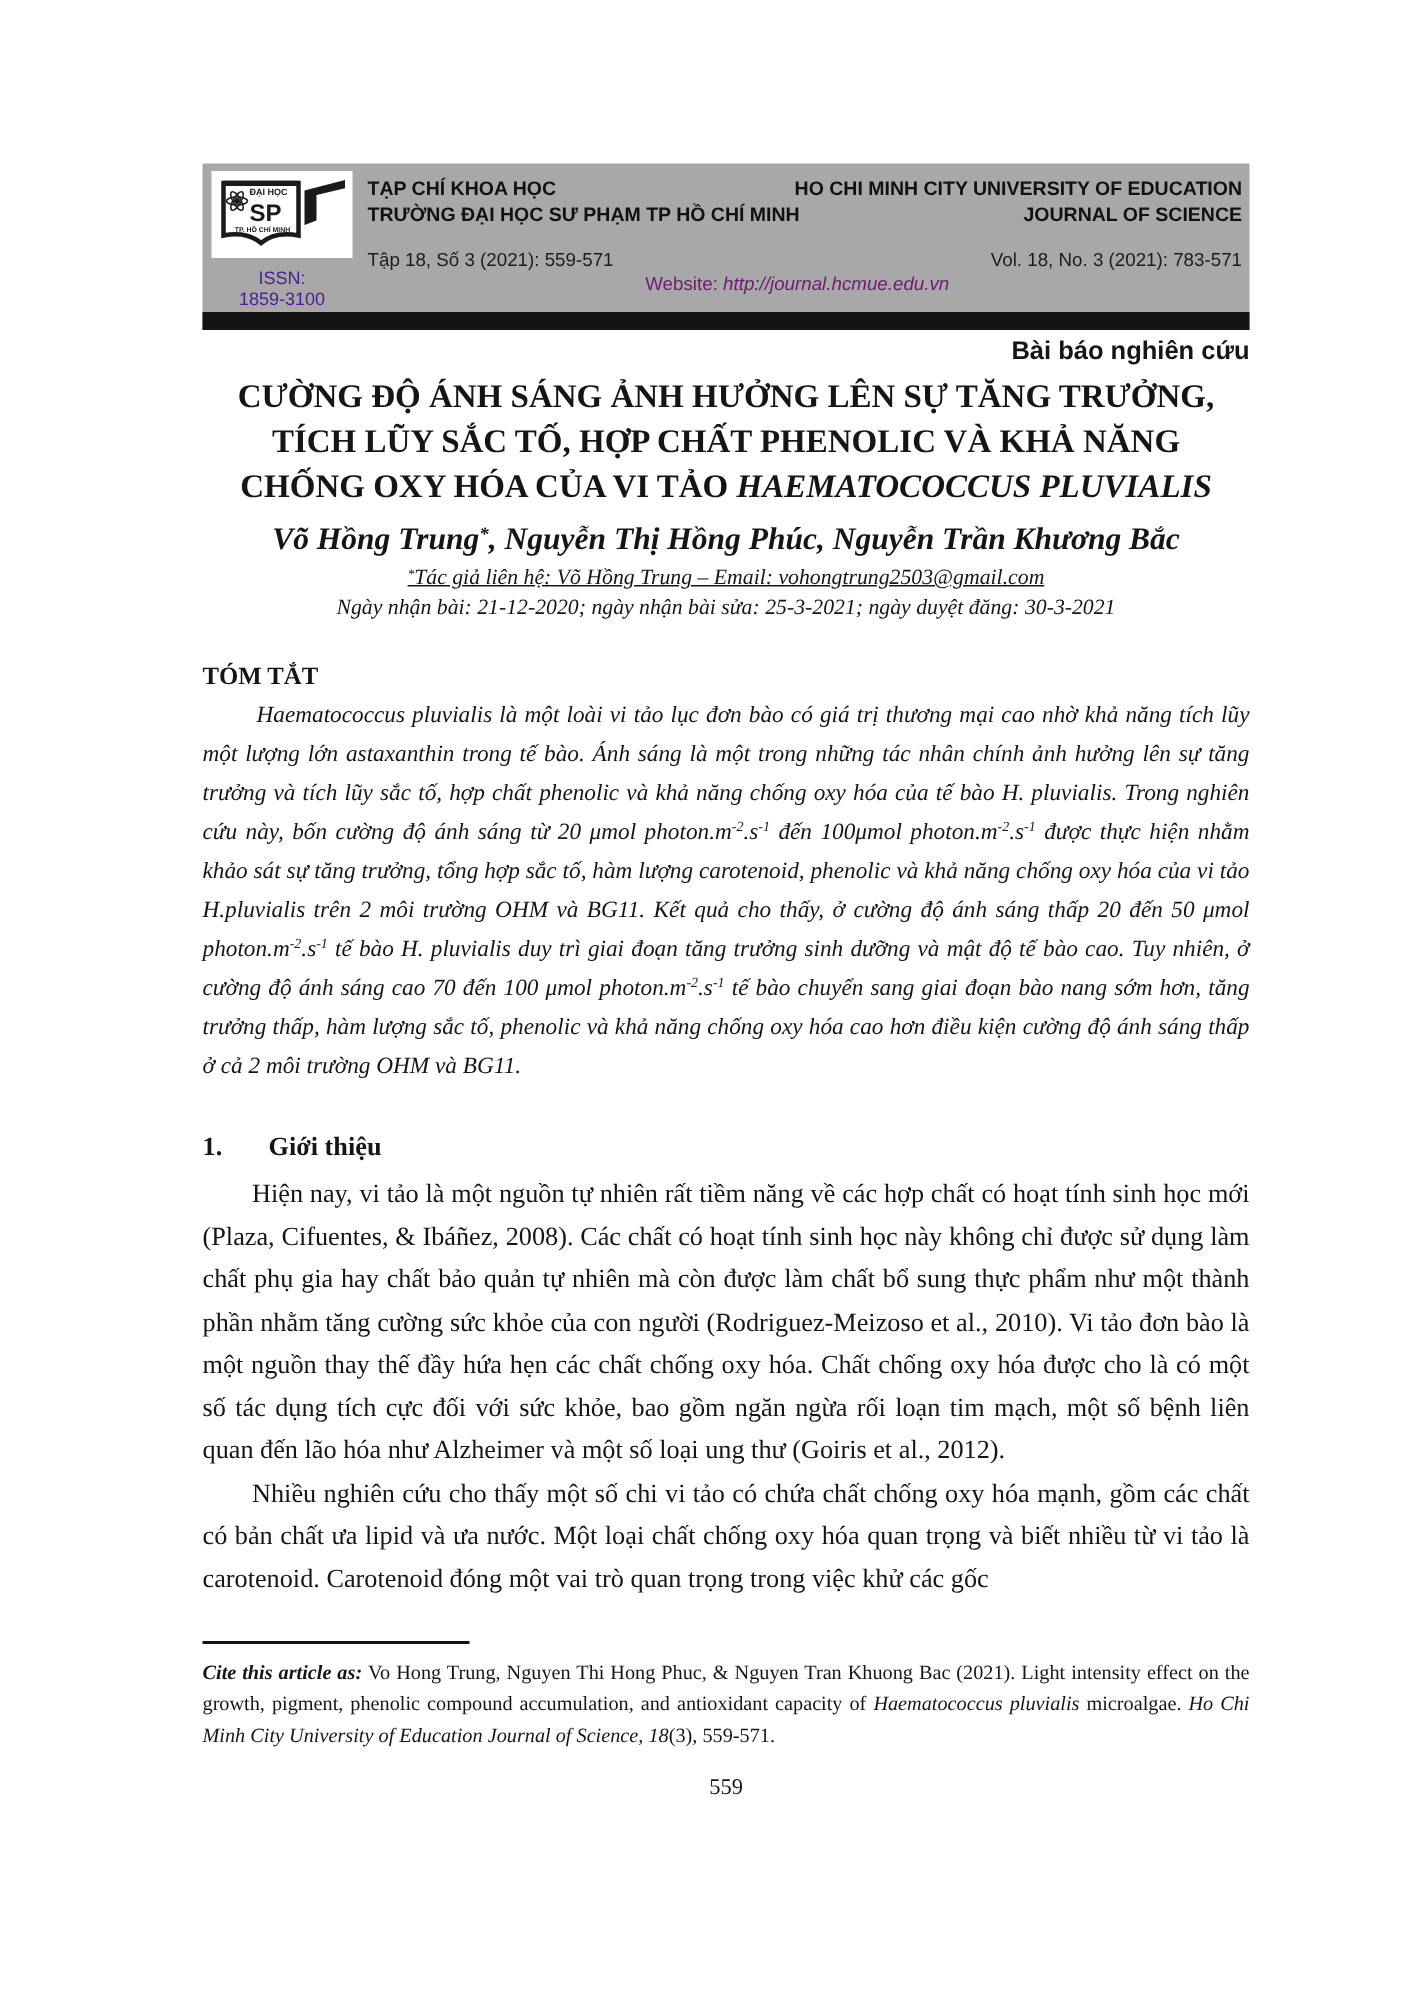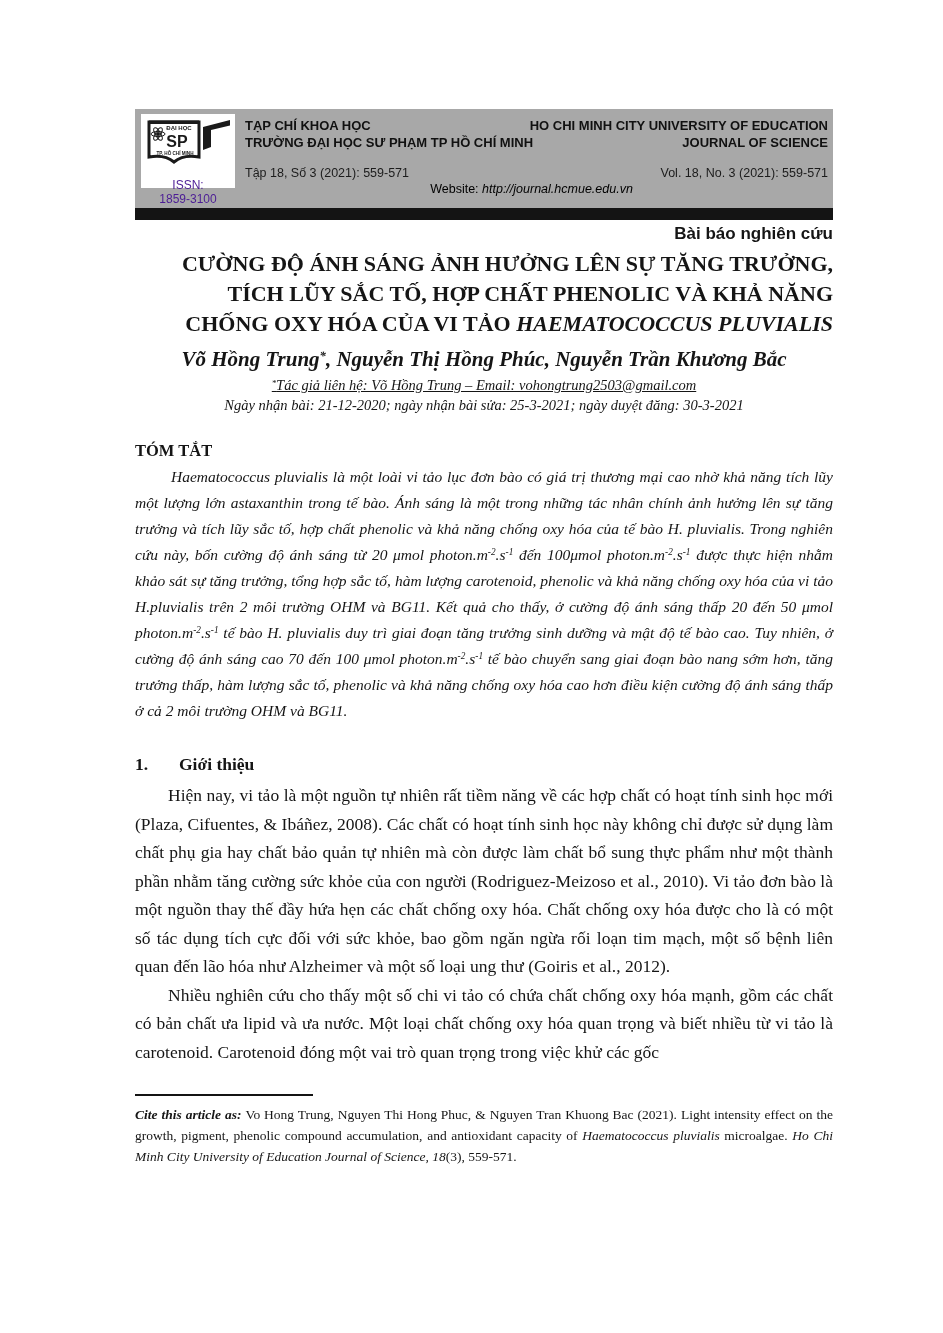--- a/index.html
+++ b/index.html
@@ -15,38 +15,38 @@
   .content { position: absolute; left: 135px; top: 109px; width: 698px; }
 
   
   .masthead {
     position: relative;
     height: 99px;
     background: #a8a8a8;
     border-bottom: 12px solid #141414;
     font-family: "Liberation Sans", "DejaVu Sans", sans-serif;
   }
-  .logo-box { position: absolute; left: 6px; top: 5px; width: 94px; height: 74px; background: #ffffff; }
+  .logo-box { position: absolute; left: 6px; top: 5px; width: 94px; height: 58px; background: #ffffff; }
   .logo-box svg { display: block; }
   .mast-issn {
     position: absolute; left: 0; top: 69px; width: 106px;
     text-align: center; font-size: 12px; line-height: 14px; color: #4c1d95;
   }
   .mast-left { position: absolute; left: 110px; top: 8px; }
   .mast-left .t { font-weight: bold; font-size: 13px; line-height: 17px; color: #111; }
   .mast-left-issue { position: absolute; left: 110px; top: 57px; font-size: 12.5px; color: #1c1c1c; }
   .mast-right { position: absolute; right: 5px; top: 8px; text-align: right; }
   .mast-right .t { font-weight: bold; font-size: 13px; line-height: 17px; color: #111; }
   .mast-right-issue { position: absolute; right: 5px; top: 57px; font-size: 12.5px; color: #1c1c1c; }
-  .mast-website { position: absolute; left: 0; right: 0; top: 73px; padding-left: 95px; text-align: center; font-size: 12.5px; color: #000000; }
+  .mast-website { position: absolute; left: 0; right: 0; top: 73px; padding-left: 95px; text-align: center; font-size: 12.5px; color: #701a75; }
   .mast-website .url { font-style: italic; }
 
   
   .article-type { margin: 4px 0 0 0; text-align: right; font-family: "Liberation Sans", "DejaVu Sans", sans-serif; font-weight: bold; font-size: 17px; }
-  .title { margin: 5px 0 0 0; text-align: right; font-weight: bold; font-size: 22px; line-height: 30px; }
+  .title { margin: 5px 0 0 0; text-align: center; font-weight: bold; font-size: 22px; line-height: 30px; }
   .authors { margin: 8px 0 0 0; text-align: center; font-weight: bold; font-style: italic; font-size: 21px; }
   .affiliation { margin: 3px 0 0 0; text-align: center; font-style: italic; font-size: 15px; }
   .contact { margin: 5px 0 0 0; text-align: center; font-style: italic; font-size: 14.5px; text-decoration: underline; }
   .dates { margin: 3px 0 0 0; text-align: center; font-style: italic; font-size: 14.5px; }
 
   
   .abs-heading { margin: 27px 0 3px 0; font-weight: bold; font-size: 16.5px; }
   .abs-body { margin: 0; font-style: italic; font-size: 15.5px; line-height: 26px; text-align: justify; text-indent: 36px; }
   .abs-keywords { margin: 0; font-size: 15.5px; line-height: 26px; text-indent: 36px; }
 
@@ -99,21 +99,21 @@
       <div class="mast-left">
         <div class="t">TẠP CHÍ KHOA HỌC</div>
         <div class="t">TRƯỜNG ĐẠI HỌC SƯ PHẠM TP HỒ CHÍ MINH</div>
       </div>
       <div class="mast-left-issue">Tập 18, Số 3 (2021): 559-571</div>
 
       <div class="mast-right">
         <div class="t">HO CHI MINH CITY UNIVERSITY OF EDUCATION</div>
         <div class="t">JOURNAL OF SCIENCE</div>
       </div>
-      <div class="mast-right-issue">Vol. 18, No. 3 (2021): 559-571</div>
+      <div class="mast-right-issue">Vol. 18, No. 3 (2021): 783-571</div>
 
       <div class="mast-website">
         <span>Website:</span>
         <span class="url">http://journal.hcmue.edu.vn</span>
       </div>
     </header>
 
     <div class="article-type">Bài báo nghiên cứu</div>
 
     <h1 class="title">
@@ -135,16 +135,17 @@
       <h2 class="sec-heading">
         <span class="sec-num">1.</span><span>Giới thiệu</span>
       </h2>
       <p class="body-par">Hiện nay, vi tảo là một nguồn tự nhiên rất tiềm năng về các hợp chất có hoạt tính sinh học mới (Plaza, Cifuentes, &amp; Ibáñez, 2008). Các chất có hoạt tính sinh học này không chỉ được sử dụng làm chất phụ gia hay chất bảo quản tự nhiên mà còn được làm chất bổ sung thực phẩm như một thành phần nhằm tăng cường sức khỏe của con người (Rodriguez-Meizoso et al., 2010). Vi tảo đơn bào là một nguồn thay thế đầy hứa hẹn các chất chống oxy hóa. Chất chống oxy hóa được cho là có một số tác dụng tích cực đối với sức khỏe, bao gồm ngăn ngừa rối loạn tim mạch, một số bệnh liên quan đến lão hóa như Alzheimer và một số loại ung thư (Goiris et al., 2012).</p>
       <p class="body-par">Nhiều nghiên cứu cho thấy một số chi vi tảo có chứa chất chống oxy hóa mạnh, gồm các chất có bản chất ưa lipid và ưa nước. Một loại chất chống oxy hóa quan trọng và biết nhiều từ vi tảo là carotenoid. Carotenoid đóng một vai trò quan trọng trong việc khử các gốc</p>
     </section>
 
     <footer>
       <div class="cite-rule"></div>
       <p class="cite"><span class="run-bi">Cite this article as: </span><span>Vo Hong Trung, Nguyen Thi Hong Phuc, &amp; Nguyen Tran Khuong Bac (2021). Light intensity effect on the growth, pigment, phenolic compound accumulation, and antioxidant capacity of </span><span class="run-i">Haematococcus pluvialis</span><span> microalgae. </span><span class="run-i">Ho Chi Minh City University of Education Journal of Science, 18</span><span>(3), 559-571.</span></p>
+      <div class="page-number">559</div>
     </footer>
 
   </div>
 </div>
 
 </body></html>

